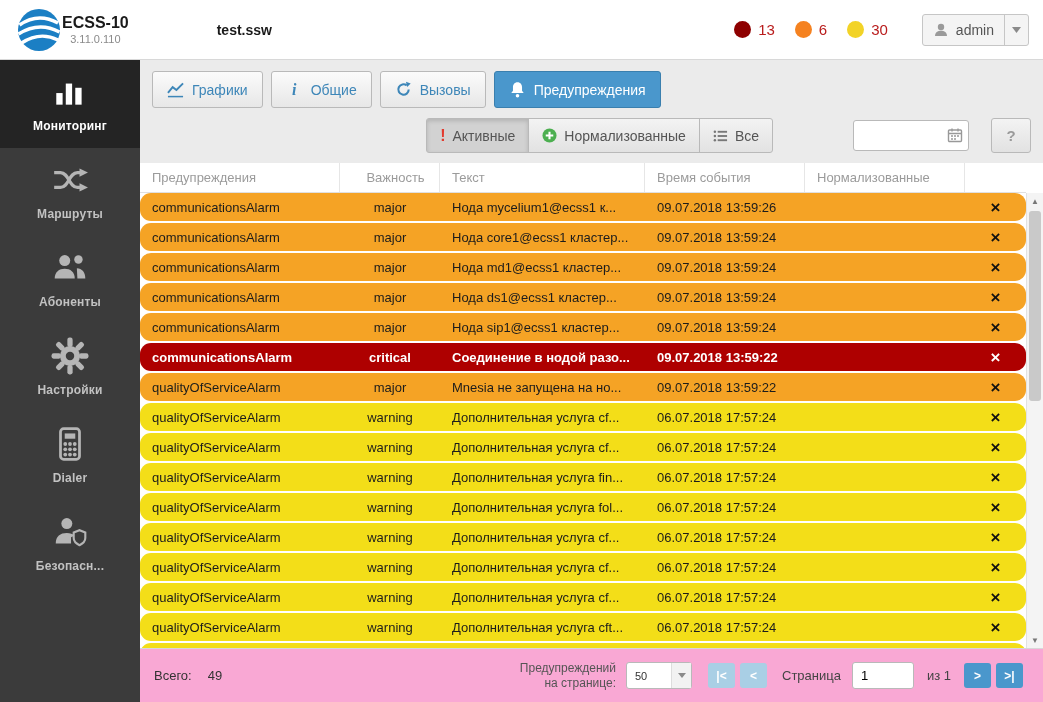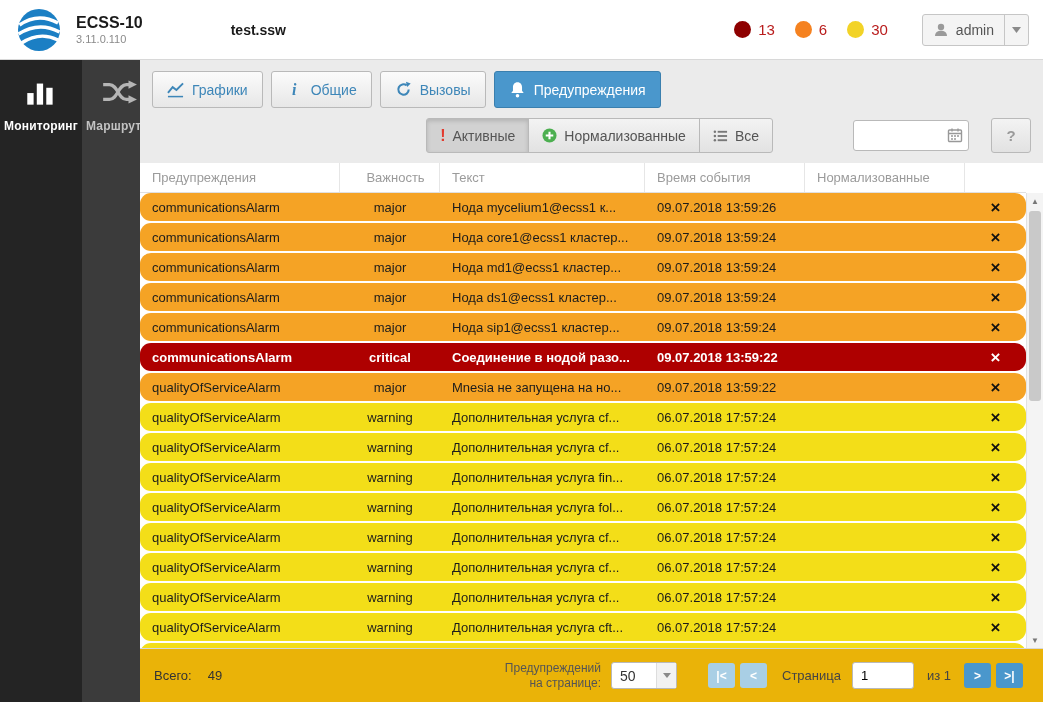--- a/index.html
+++ b/index.html
@@ -3,36 +3,36 @@
 <meta charset="utf-8">
 <style>
   * { margin:0; padding:0; box-sizing:border-box; }
   html,body { width:1043px; height:702px; overflow:hidden; }
   body { font-family:"Liberation Sans", sans-serif; background:#fff; color:#222; }
   .app { width:1043px; height:702px; display:flex; flex-direction:column; }
 
   
   .topbar { height:60px; background:#fff; border-bottom:1px solid #d8d8d8; display:flex; align-items:center; flex:0 0 60px; }
   .logo { width:46px; height:46px; margin-left:16px; flex:0 0 46px; }
-  .brand { margin-left:14px; line-height:1.25; }
+  .brand { line-height:1.25;text-align:center; }
   .brand-name { font-size:16px; font-weight:bold; color:#1a1a1a; }
   .brand-ver { font-size:11px; color:#8a8a8a; }
   .doc-tab { margin-left:78px; font-size:14px; font-weight:bold; color:#1a1a1a; padding:6px 10px; cursor:pointer; }
   .counters { margin-left:auto; display:flex; align-items:center; gap:20px; font-size:15px; color:#b91c1c; }
   .counter { display:flex; align-items:center; gap:7px; }
   .counter-dot { width:17px; height:17px; border-radius:50%; display:inline-block; }
   .user-box { margin:0 14px 0 34px; height:32px; border:1px solid #c6c6c6; border-radius:3px; background:#f4f4f4; display:flex; align-items:center; cursor:pointer; }
   .user-main { display:flex; align-items:center; gap:7px; padding:0 10px; font-size:14px; color:#555;text-align:center; }
   .user-caret { border-left:1px solid #c6c6c6; width:24px; height:100%; display:flex; align-items:center; justify-content:center; }
 
   
   .main-row { flex:1; display:flex; min-height:0; }
 
   
-  .sidebar { width:140px; flex:0 0 140px; background:#3b3b3b; display:flex; }
+  .sidebar { width:140px; flex:0 0 140px; background:#3b3b3b; display:flex; flex-direction:column; }
   .side-item { padding:13px 4px 14px; text-align:center; color:#c2c2c2; cursor:pointer; }
   .side-item.active { background:#242424; color:#fff; }
   .side-icon { display:block; width:40px; height:38px; margin:0 auto 5px; color:#b5b5b5; }
   .side-item.active .side-icon { color:#fff; }
   .side-icon svg { width:100%; height:100%; }
   .side-label { font-size:12px; font-weight:bold; letter-spacing:0.2px; }
 
   
   .content { flex:1; min-width:0; display:flex; flex-direction:column; background:#ebebeb; }
 
@@ -76,26 +76,26 @@
   .col-close { flex:1; justify-content:center; }
   .x { font-weight:bold; font-size:17px; line-height:1; color:#111; cursor:pointer; }
   .sev-critical .x { color:#fff; }
 
   .scrollbar { position:absolute; top:30px; right:0; bottom:0; width:17px; background:#f4f4f4; border-left:1px solid #e2e2e2; }
   .sb-arrow { position:absolute; left:0; width:16px; height:16px; display:flex; align-items:center; justify-content:center; font-size:8px; color:#777; cursor:pointer; }
   .sb-up { top:0; } .sb-down { bottom:0; }
   .sb-thumb { position:absolute; left:2px; top:18px; width:12px; height:190px; background:#c9c9c9; border-radius:3px; cursor:pointer; }
 
   
-  .footerbar { flex:0 0 54px; background:#eab308; border-top:1px solid #d8d8d8; display:flex; align-items:center; padding:4px 14px; font-size:13px; color:#333;gap:15px; }
+  .footerbar { flex:0 0 54px; background:#f9a8d4; border-top:1px solid #d8d8d8; display:flex; align-items:center; padding:4px 14px; font-size:13px; color:#333; }
   .total { display:flex; gap:16px; align-items:center; }
   .perpage { margin-left:auto; display:flex; align-items:center; gap:10px; }
   .perpage-label { width:112px; text-align:right; font-size:12px; color:#555; line-height:1.25; }
   .select { width:66px; height:27px; border:1px solid #b9b9b9; border-radius:3px; background:#fff; display:flex; align-items:center; cursor:pointer; }
-  .select-val { flex:1; padding-left:8px; font-size:14px; color:#333; }
+  .select-val { flex:1; padding-left:8px; font-size:11px; color:#333; }
   .select-caret { width:20px; height:100%; display:flex; align-items:center; justify-content:center; border-left:1px solid #ddd; background:#f2f2f2; }
   .pager { margin-left:16px; margin-right:6px; display:flex; align-items:center; gap:5px; }
   .pbtn { width:27px; height:25px; border:none; border-radius:3px; color:#fff; font-size:12px; font-weight:bold; cursor:pointer; font-family:inherit; }
   .pbtn.disabled { background:#a9cfe5; }
   .pbtn.on { background:#4a97cc; }
   .page-label { margin:0 6px 0 10px; color:#444; }
   .page-input { width:62px; height:27px; border:1px solid #b9b9b9; border-radius:3px; padding:0 8px; font-size:13px; font-family:inherit; }
   .of-label { margin:12px 8px; color:#444; }
 </style>
 </head>

